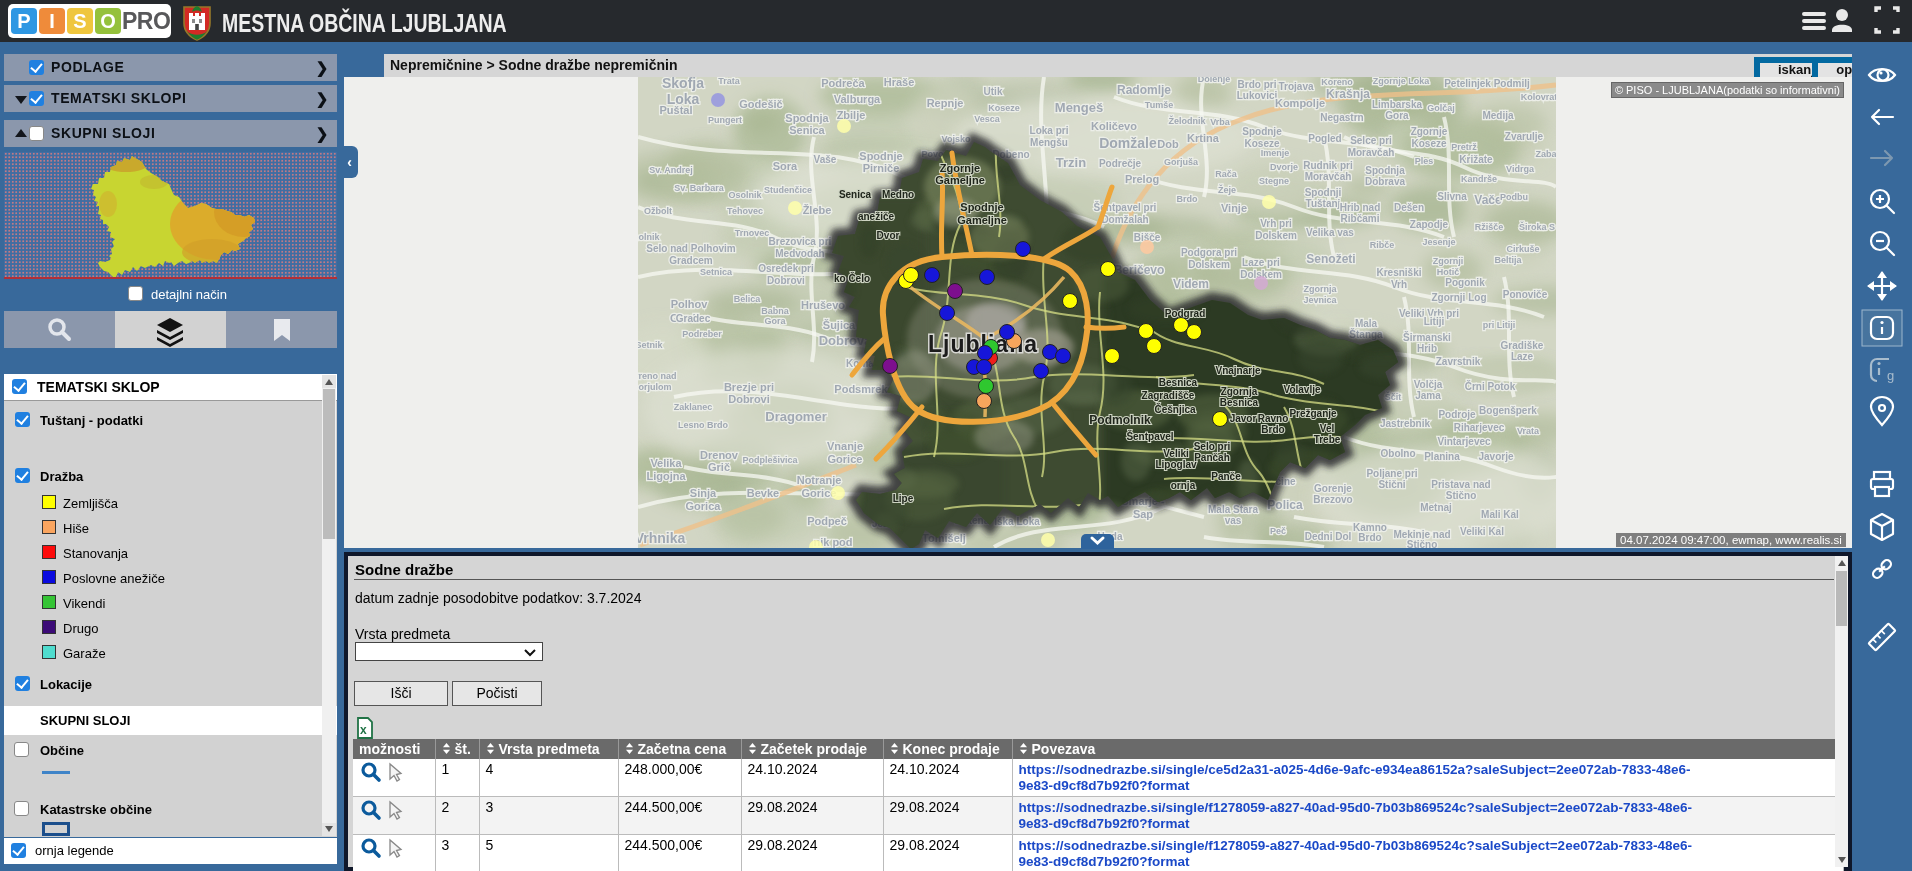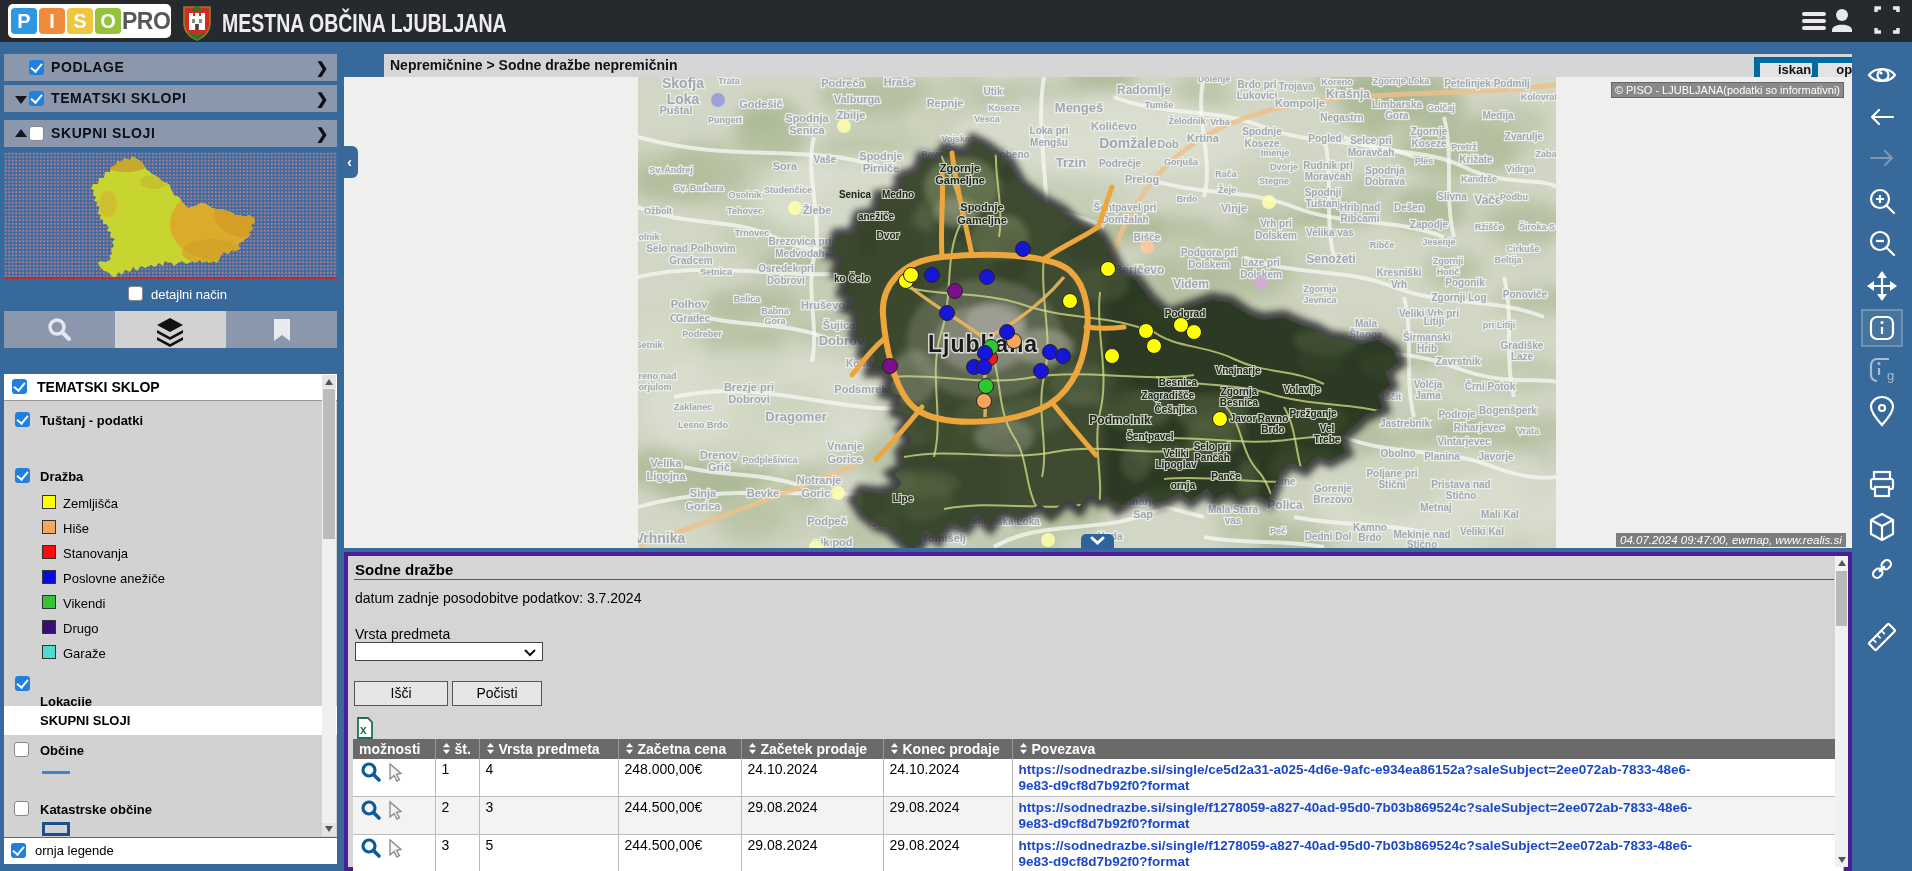--- a/index.html
+++ b/index.html
@@ -24,25 +24,25 @@
 #legend { position:absolute; left:4px; top:332px; width:333px; height:463px; background:#d2d2d2; font-size:13px; color:#000; }
 .lrow-w { position:absolute; left:0; width:333px; height:26px; background:#fff; }
 .lsq { position:absolute; left:38px; width:14px; height:14px; border:1px solid #333; }
 #sscroll { position:absolute; left:318px; top:1px; width:14px; height:461px; background:#f0f0f0; }
 #prikaz { position:absolute; left:4px; top:796px; width:333px; height:26px; background:#fff; font-size:13px; }
 #main { position:absolute; left:344px; top:42px; width:1508px; height:829px; background:#38699b; }
 #crumb { position:absolute; left:0; top:12px; width:1508px; height:23px; background:#d6d6d6; font-weight:bold; font-size:14px; color:#111; line-height:23px;margin-left:40px; }
 .cbtn { position:absolute; top:3px; height:34px; background:#e3e3e3; border:6px solid #0369a1; font-weight:bold; font-size:13px; line-height:13px; padding:0 18px; }
 #map { position:absolute; left:0; top:35px; }
 #attrib { position:absolute; right:8px; top:40px; background:#8a8a8a; color:#fff; font-size:11px; padding:1px 3px; border:1px solid #666; }
-#datelbl { position:absolute; left:1272px; top:491px; background:#7e7e7e; color:#fff; font-size:11.5px; padding:1px 4px;font-style:italic; }
+#datelbl { position:absolute; left:1272px; top:491px; background:#7e7e7e; color:#fff; font-size:11.5px; padding:1px 4px; }
 #scalebox { position:absolute; left:0; top:455px; width:296px; height:52px; background:rgba(238,238,238,0.8); }
 #collapse-h { position:absolute; left:737px; top:492px; width:33px; height:15px; background:#2e639c; border-radius:5px 5px 0 0; color:#fff; text-align:center; font-weight:bold; font-size:12px; line-height:13px; }
 #collapse-v { position:absolute; left:-3px; top:104px; width:17px; height:32px; background:#38699b; border-radius:0 6px 6px 0; color:#fff; font-weight:bold; font-size:14px; line-height:32px; text-align:center; }
-#panel { position:absolute; left:0; top:510px; width:1508px; height:319px; background:#d5d5d5; border:4px solid #4c1d95; font-size:14px; color:#000; }
+#panel { position:absolute; left:0; top:510px; width:1508px; height:319px; background:#d5d5d5; border:4px solid #0f172a; font-size:14px; color:#000; }
 #panel .title { position:absolute; left:7px; top:5px; font-weight:bold; font-size:15px; }
 #ptline { position:absolute; left:6px; top:23px; width:1480px; height:1px; background:#555; }
 #pscroll { position:absolute; right:0px; top:0px; width:13px; height:311px; background:#f1f1f1; }
 table { position:absolute; left:5px; top:183px; border-collapse:collapse; table-layout:fixed; width:1491px; }
 th { background:#6a6a6a; color:#fff; font-weight:bold; font-size:14px; text-align:left; height:20px; padding:0 0 0 6px; border-right:1px solid #999; white-space:nowrap; overflow:hidden; }
 td { background:#fff; border-right:1px solid #bbb; border-bottom:1px solid #bbb; padding:2px 6px; vertical-align:top; font-size:14px; overflow:hidden; white-space:nowrap; }
 tr.alt td { background:#f3f3f3; }
 td.url { color:#1b49c8; font-weight:bold; font-size:13.5px; white-space:normal; line-height:16px; padding-top:3px; }
 .sorts { display:inline-block; vertical-align:-1px; margin-right:4px; }
 #toolbar { position:absolute; right:0; top:42px; width:60px; height:829px; background:#38699b; }
@@ -140,21 +140,21 @@
       <span style="position:absolute;left:59px;top:172px">Stanovanja</span>
     <span class="lsq" style="top:196px;background:#0a0adf"></span>
       <span style="position:absolute;left:59px;top:197px">Poslovne anežiče</span>
     <span class="lsq" style="top:221px;background:#35c435"></span>
       <span style="position:absolute;left:59px;top:222px">Vikendi</span>
     <span class="lsq" style="top:246px;background:#3c0b77"></span>
       <span style="position:absolute;left:59px;top:247px">Drugo</span>
     <span class="lsq" style="top:271px;background:#4fdcce"></span>
       <span style="position:absolute;left:59px;top:272px">Garaže</span>
     <span class="cbx" style="left:11px;top:302px"></span>
-      <span style="position:absolute;left:36px;top:320px;font-weight:bold">Lokacije</span>
+      <span style="position:absolute;left:36px;top:303px;font-weight:bold">Lokacije</span>
     <div class="lrow-w" style="top:332px;height:29px;line-height:29px"><span style="margin-left:36px;font-weight:bold">SKUPNI SLOJI</span></div>
     <span class="cbe" style="left:10px;top:368px"></span>
       <span style="position:absolute;left:36px;top:369px;font-weight:bold">Občine</span>
     <div style="position:absolute;left:38px;top:397px;width:28px;height:3px;background:#3f84c8"></div>
     <span class="cbe" style="left:10px;top:427px"></span>
       <span style="position:absolute;left:36px;top:428px;font-weight:bold">Katastrske občine</span>
     <div style="position:absolute;left:38px;top:448px;width:28px;height:14px;border:3px solid #1c4f8c"></div>
     <div id="sscroll">
       <div style="position:absolute;top:0;left:0;width:14px;height:13px;background:#e4e4e4"></div>
       <span class="tri" style="left:3px;top:4px;border-left:4px solid transparent;border-right:4px solid transparent;border-bottom:6px solid #555"></span>

